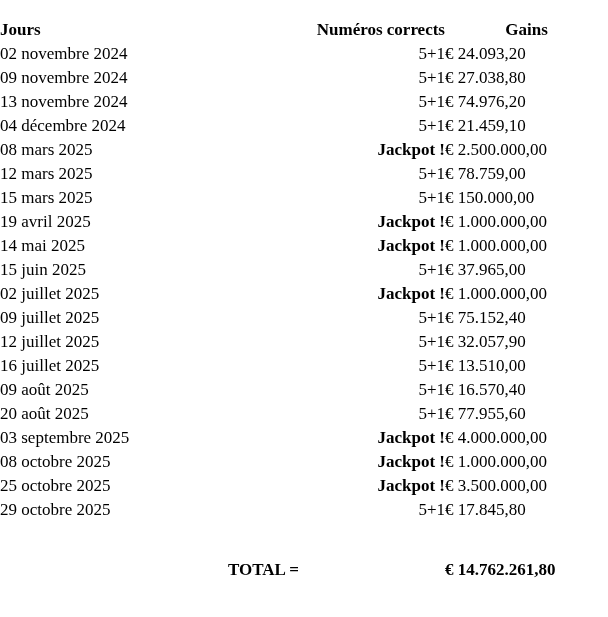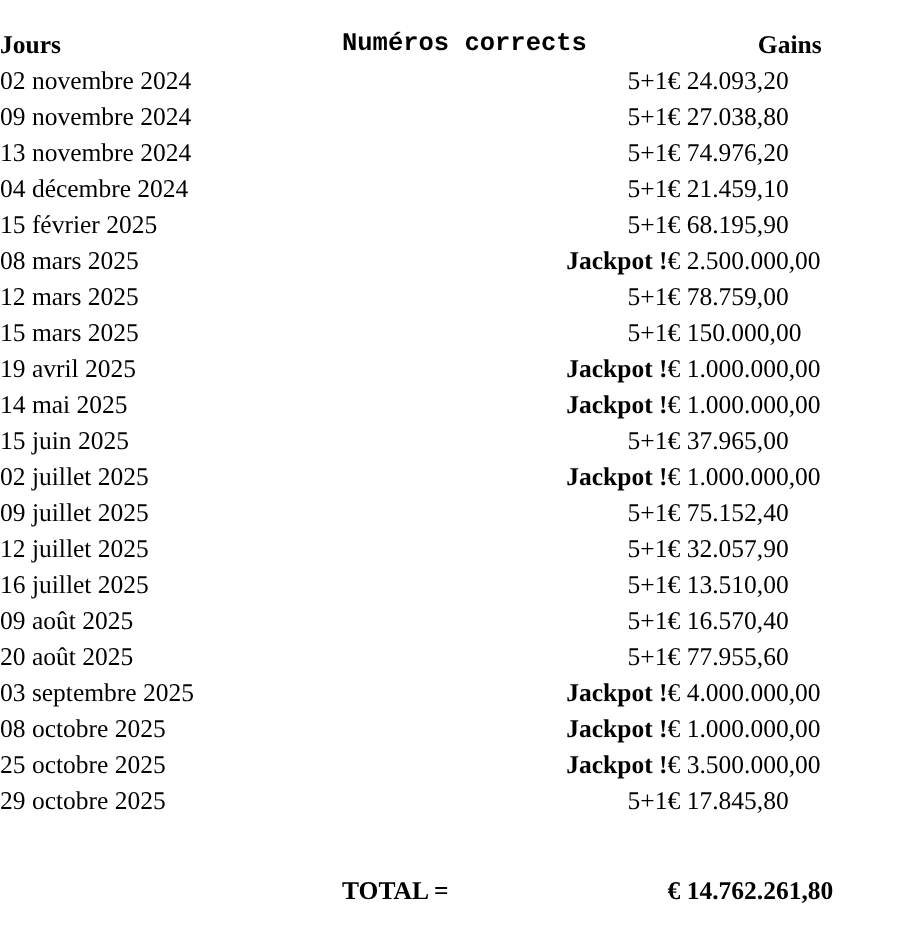--- a/index.html
+++ b/index.html
@@ -46,24 +46,23 @@
     white-space: nowrap;
   }
 
   
   th.h-day {
     text-align: left;
     font-weight: bold;
     padding-left: 18px;
   }
   th.h-nums {
-    text-align: left;
+    text-align: right;
     font-weight: bold;
     padding-left: 10px;
-    font-family: Liberation Mono, monospace;
   }
   th.h-gains {
     text-align: center;
     font-weight: bold;
     padding-left: 25px;
   }
 
   
   td.c-day {
     text-align: left;
@@ -136,25 +135,20 @@
         </tr>
         <tr class="data-row">
           <td class="c-day">13 novembre 2024</td>
           <td class="c-nums">5+1</td>
           <td class="c-gains">€ 74.976,20</td>
         </tr>
         <tr class="data-row">
           <td class="c-day">04 décembre 2024</td>
           <td class="c-nums">5+1</td>
           <td class="c-gains">€ 21.459,10</td>
-        </tr>
-        <tr class="data-row">
-          <td class="c-day">15 février 2025</td>
-          <td class="c-nums">5+1</td>
-          <td class="c-gains">€ 68.195,90</td>
         </tr>
         <tr class="data-row">
           <td class="c-day">08 mars 2025</td>
           <td class="c-nums is-jackpot">Jackpot !</td>
           <td class="c-gains">€ 2.500.000,00</td>
         </tr>
         <tr class="data-row">
           <td class="c-day">12 mars 2025</td>
           <td class="c-nums">5+1</td>
           <td class="c-gains">€ 78.759,00</td>

